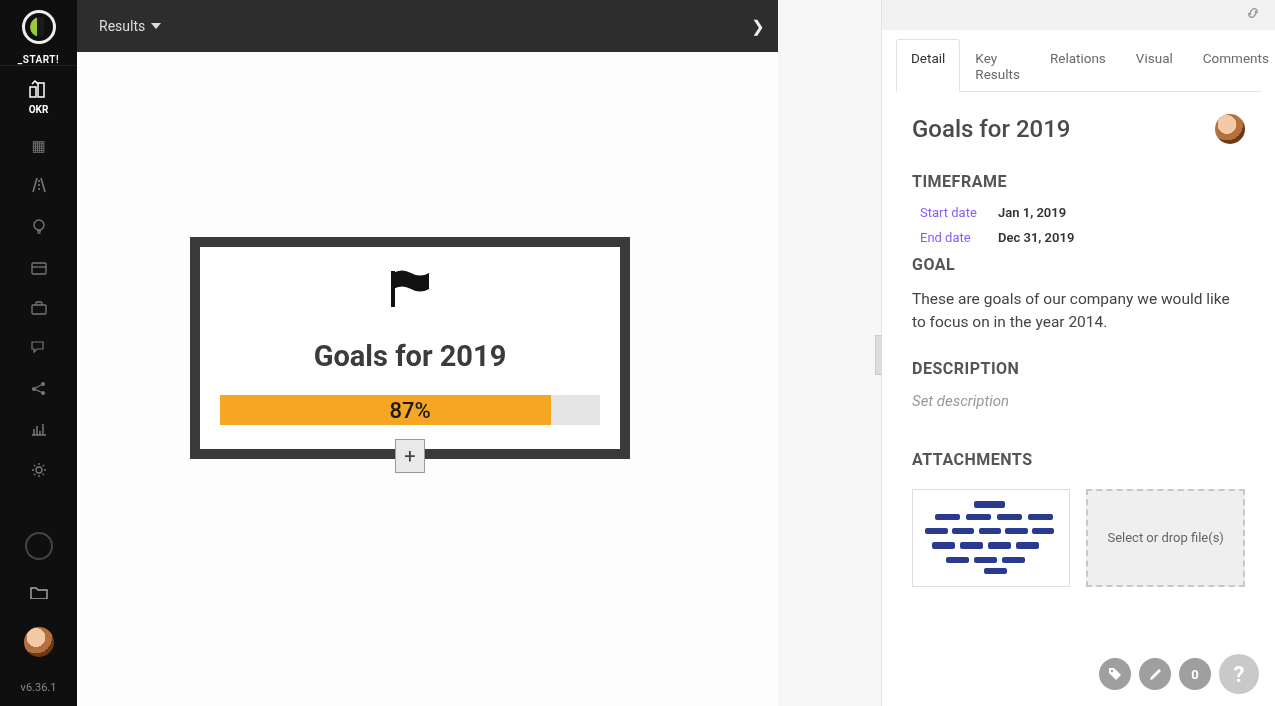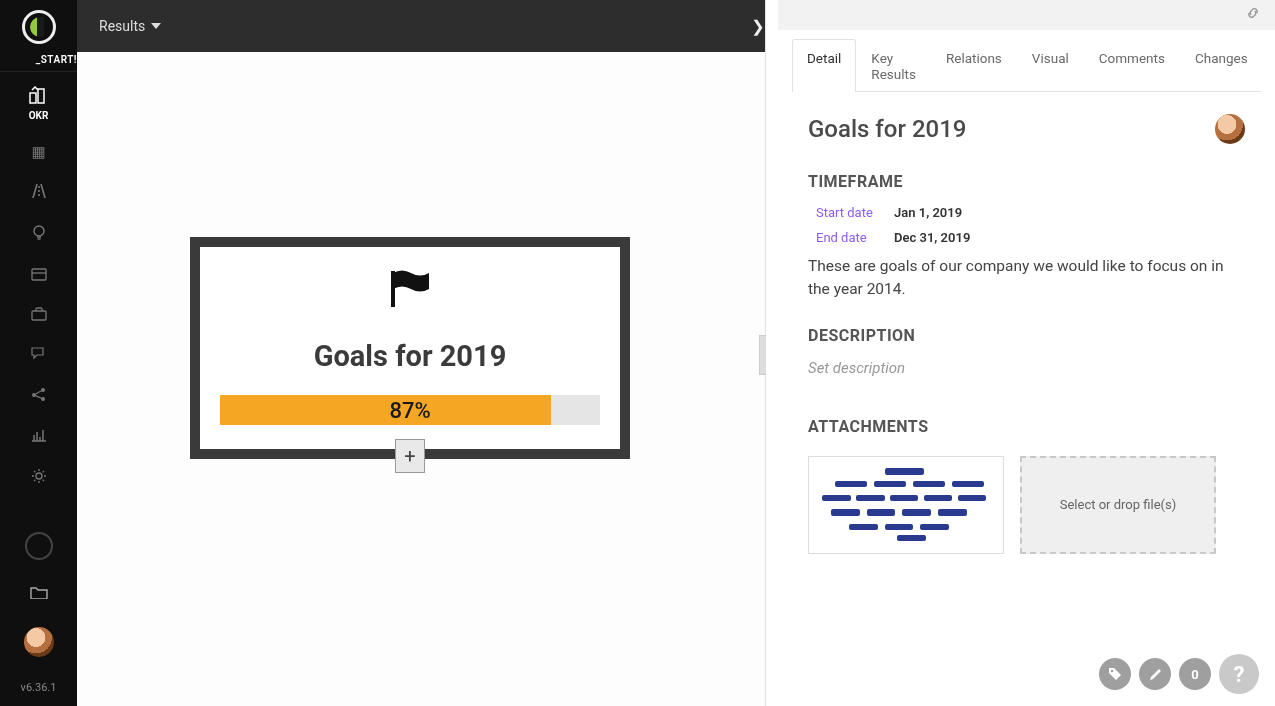--- a/index.html
+++ b/index.html
@@ -3,21 +3,21 @@
 <meta charset="utf-8">
 <style>
   * { margin: 0; padding: 0; box-sizing: border-box; }
   body { font-family: -apple-system, "Segoe UI", Roboto, sans-serif; background: #f6f6f6; color: #333; width: 1275px; height: 706px; overflow: hidden; position: relative; }
 
   
   .leftbar { position: absolute; left: 0; top: 0; width: 77px; height: 100%; background: #0f0f0f; display: flex; flex-direction: column; align-items: center; color: #aaa; }
   .logo-box { width: 77px; height: 54px; display: flex; align-items: center; justify-content: center; }
   .logo-circle { width: 34px; height: 34px; border: 3px solid #eee; border-radius: 50%; display:flex; align-items:center; justify-content:center;}
   .logo-inner { width: 14px; height: 20px; background: linear-gradient(90deg,#97c93d 50%, #1a1a1a 0); border-radius: 10px 0 0 10px; transform: translateX(-2px);}
-  .start-label { font-size: 10px; font-weight: 600; color: #fff; letter-spacing: .5px; padding-bottom:6px; border-bottom:1px solid #222; width:100%; text-align:right;}
+  .start-label { font-size: 10px; font-weight: 600; color: #fff; letter-spacing: .5px; padding-bottom:0; border-bottom:1px solid #222; width:100%; text-align:center;}
   .nav { margin-top: 10px; display:flex; flex-direction:column; gap: 14px; align-items:center; font-size:15px;}
   .nav-item { color:#777; cursor:pointer; width:77px; text-align:center; padding:4px 0;}
   .nav-item.active { color:#fff; }
   .nav-label { font-size:10px; font-weight:700; color:#fff; margin-top:2px;}
   .leftbar-bottom { margin-top:auto; width:100%; display:flex; flex-direction:column; align-items:center; gap:24px; padding-bottom:12px;}
   .mini-logo { width:28px;height:28px;border:2px solid #444;border-radius:50%; }
   .avatar-small { width:30px; height:30px; border-radius:50%; background: radial-gradient(circle at 40% 35%, #f4c9a6 35%, #b5703f 36% 60%, #6b3a17 0); }
   .version { font-size:11px; color:#888; }
 
   
@@ -33,21 +33,21 @@
   .goal-card-outer { position:absolute; left:113px; top:185px; width:440px; border:10px solid #3a3a3a; background:#fff; }
   .goal-card { padding: 22px 14px 24px; text-align:center; }
   .flag { display:inline-block; margin-bottom:10px; }
   .goal-title { font-size:29px; font-weight:700; color:#3b3b3b; margin:16px 0 22px; }
   .progress-wrap { position:relative; height:30px; background:#e5e5e5; margin:0 6px; }
   .progress-fill { position:absolute; left:0; top:0; bottom:0; background:#f5a623; }
   .progress-text { position:absolute; left:0; right:0; top:0; bottom:0; display:flex; align-items:center; justify-content:center; font-size:22px; font-weight:500; color:#1a1a1a;}
   .add-btn { position:absolute; left:50%; transform:translateX(-50%); bottom:-24px; width:30px; height:34px; border:1px solid #999; background:#e9e9e9; font-size:20px; color:#444; display:flex; align-items:center; justify-content:center; cursor:pointer;}
 
   
-  .rightpanel { position:absolute; right:0; top:0; width:510px; height:100%; background:#fff; border-left:1px solid #e3e3e3;padding-left:12px;}
+  .rightpanel { position:absolute; right:0; top:0; width:394px; height:100%; background:#fff; border-left:1px solid #e3e3e3;}
   .rp-top { height:30px; background:#f2f2f2; display:flex; justify-content:flex-end; align-items:center; padding-right:14px; color:#999;}
   .tabs { display:flex; border-bottom:1px solid #e2e2e2; margin:8px 14px 0; gap:0;}
   .tab { padding:10px 14px 10px; font-size:13.5px; color:#6a6a6a; cursor:pointer; border:1px solid transparent; border-bottom:none; position:relative; top:1px;}
   .tab.active { color:#333; border-color:#e2e2e2; background:#fff; border-radius:3px 3px 0 0;}
   .rp-body { padding: 22px 30px 20px; overflow-y:auto; height: calc(100% - 100px);}
   .rp-title-row { display:flex; align-items:center; justify-content:space-between; margin-bottom:28px;}
   .rp-title { font-size:24px; font-weight:500; color:#4a4a4a;}
   .avatar-med { width:30px;height:30px;border-radius:50%; background: radial-gradient(circle at 40% 35%, #f4c9a6 35%, #b5703f 36% 60%, #6b3a17 0);}
   .section-h { font-size:16px; font-weight:700; color:#555; letter-spacing:.5px; margin: 8px 0 14px;}
   .kv { display:flex; gap:14px; font-size:13px; margin:4px 0 10px 8px; align-items:baseline;}
@@ -209,20 +209,21 @@
     <div class="section-h">TIMEFRAME</div>
     <div class="kv">
       <span class="k">Start date</span>
       <span class="v">Jan 1, 2019</span>
     </div>
     <div class="kv">
       <span class="k">End date</span>
       <span class="v">Dec 31, 2019</span>
     </div>
 
+    <div class="section-h">GOAL</div>
     <div class="goal-text">These are goals of our company we would like to focus on in the year 2014.</div>
 
     <div class="section-h">DESCRIPTION</div>
     <div class="placeholder">Set description</div>
 
     <div class="section-h">ATTACHMENTS</div>
     <div class="attach-row">
       <div class="attach-thumb">
         <div class="diagram-mini">
           <span style="left:38%;top:4%;width:22%;height:9%"></span>

